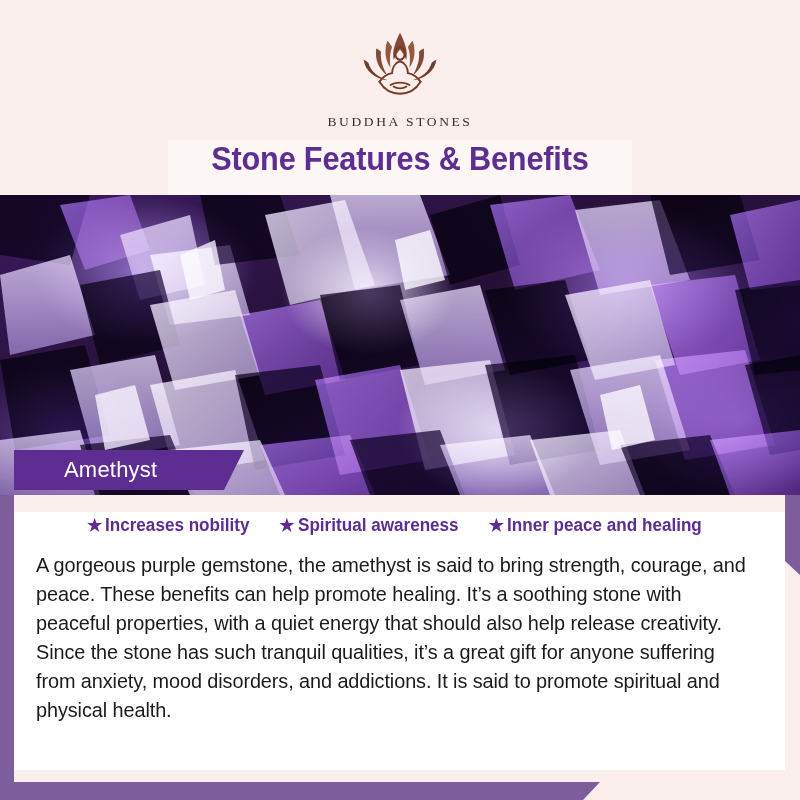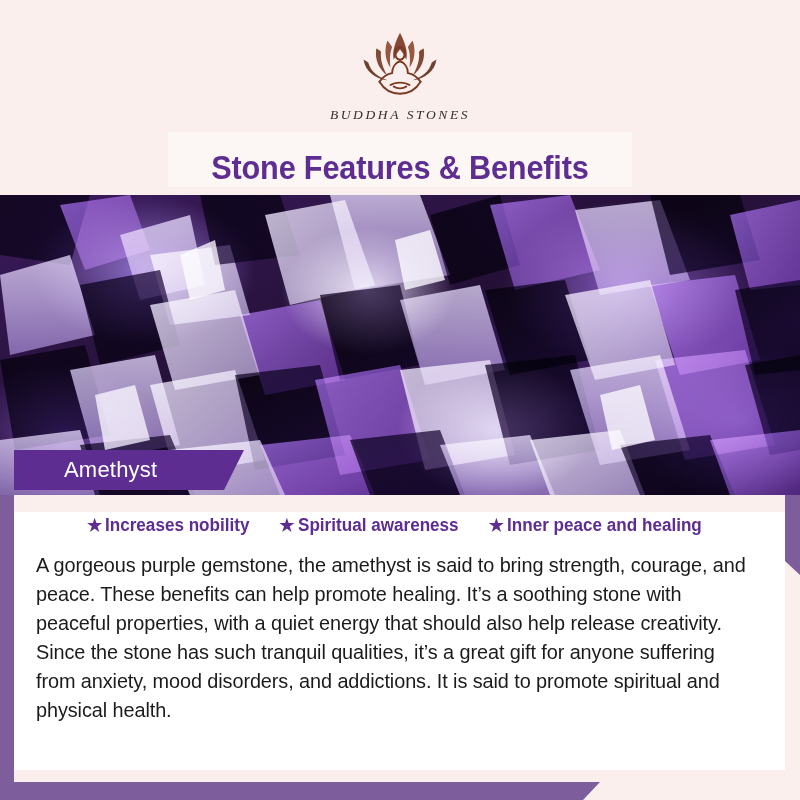--- a/index.html
+++ b/index.html
@@ -41,32 +41,31 @@
   .header{
     position:absolute;top:0;left:0;width:800px;height:195px;
     background:#faefec;
   }
   .logo-wrap{
     position:absolute;top:28px;left:0;width:800px;
     display:flex;flex-direction:column;align-items:center;
   }
   .logo-mark{width:96px;height:76px;display:block;}
   .logo-text{
-    margin-top:3px;
+    margin-top:10px;
     font-family:"Liberation Serif", serif;
     font-size:13.5px;
     letter-spacing:2.6px;
     color:#3a2b2b;
     font-weight:400;
-    font-style:italic;
   }
   .title-plate{
-    position:absolute;top:132px;left:168px;width:464px;height:55px;
+    position:absolute;top:140px;left:168px;width:464px;height:55px;
     background:#fcf6f4;
-    display:flex;align-items:flex-end;justify-content:center;
+    display:flex;align-items:flex-start;justify-content:center;
   }
   .title-text{
     font-family:"Liberation Sans Narrow","Liberation Sans", sans-serif;
     font-weight:700;
     font-size:33px;
     letter-spacing:-0.2px;
     color:#5e2d91;
     transform:scaleX(0.93);
     white-space:nowrap;
   }

